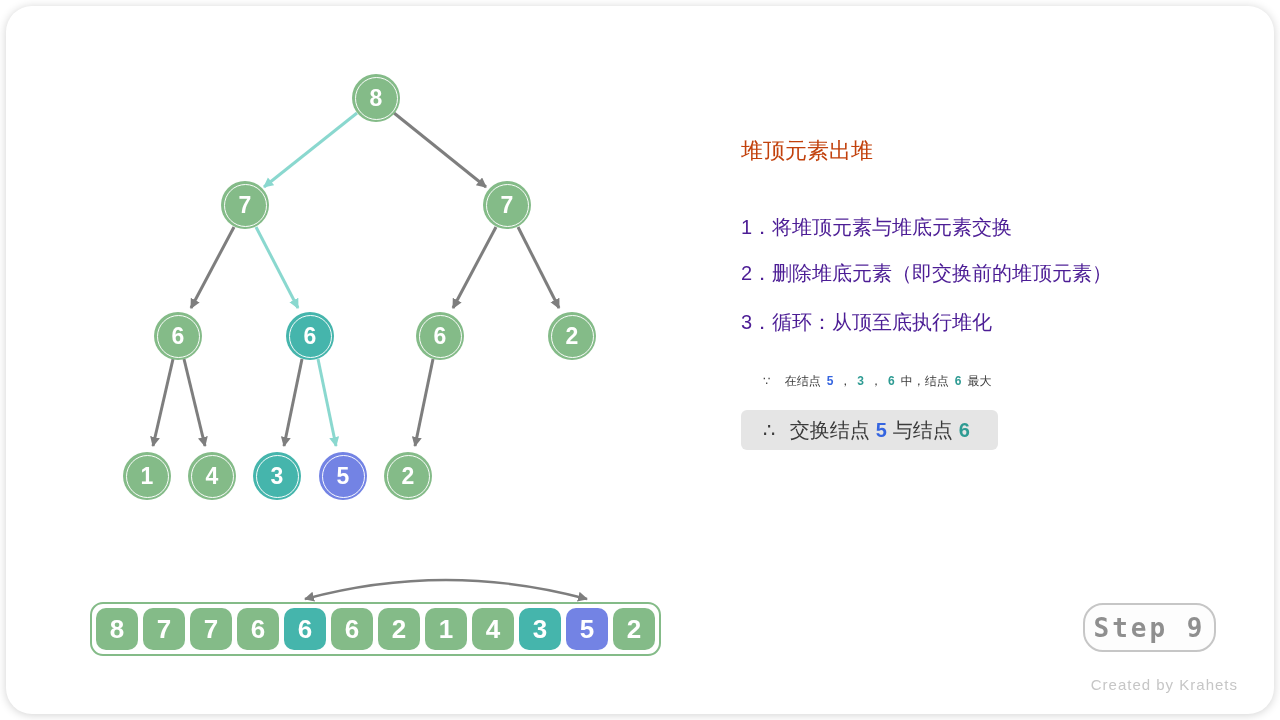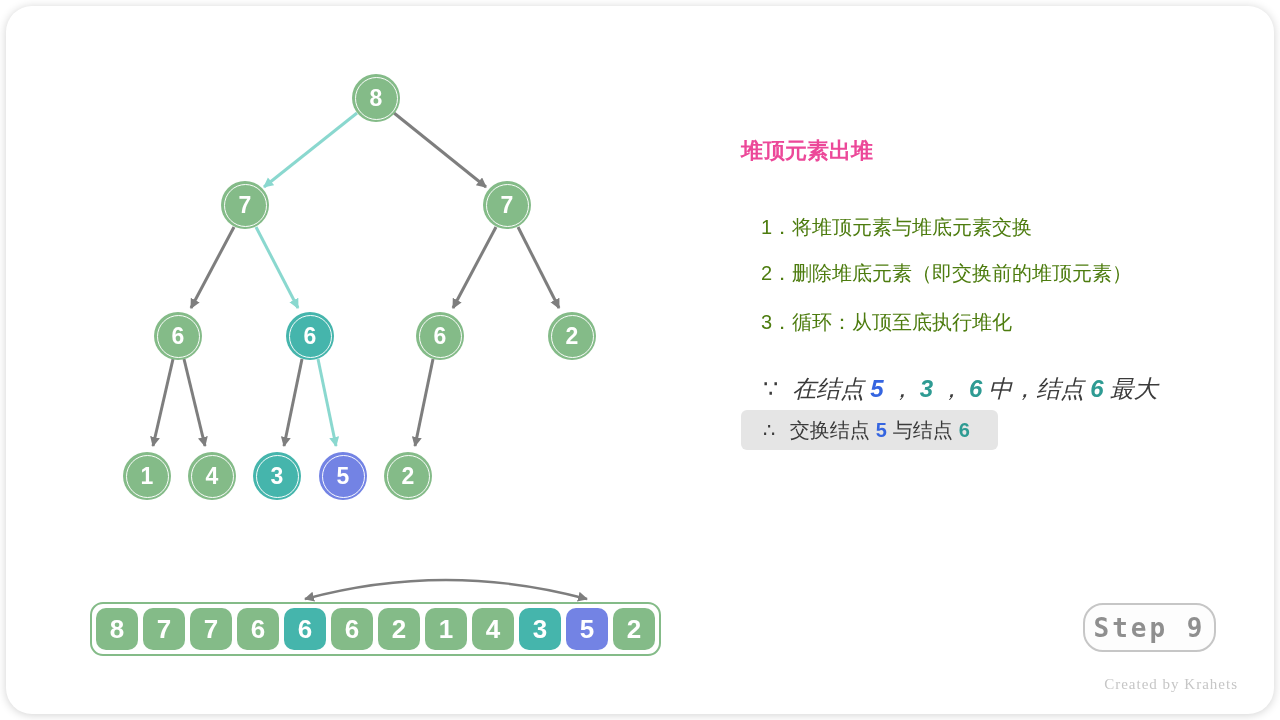--- a/index.html
+++ b/index.html
@@ -26,23 +26,23 @@
   .node::after {
     content: ""; position: absolute; inset: 2.5px;
     border: 1.6px solid rgba(255,255,255,0.95); border-radius: 50%;
   }
   .green { background: #84BB88; }
   .teal  { background: #45B5AC; }
   .blue  { background: #7383E4; }
 
   
   .panel-line { position: absolute; left: 741px; white-space: nowrap; }
-  .panel-title { top: 136px; font-size: 22px; font-weight: 700; color: #ec4899; }
-  .step-item { font-size: 20px; color: #4d7c0f; margin-left: 20px; }
-  .note-line { font-size: 24px; color: #3b3b3b; font-style: italic; }
+  .panel-title { top: 136px; font-size: 22px; font-weight: 400; color: #c2410c; }
+  .step-item { font-size: 20px; color: #4c1d95; }
+  .note-line { font-size: 12px; color: #3b3b3b; }
   .note-sym { margin-right: 14px; }
   .num { font-weight: 700; margin: 0 6px; }
   .num-blue { color: #3565E0; }
   .num-teal { color: #2E9B93; }
   .therefore-box {
     position: absolute; left: 741px; top: 410px; height: 40px;
     background: #E5E5E5; border-radius: 6px;
     display: flex; align-items: center; padding: 0 22px;
     font-size: 20px; white-space: nowrap;
   }
@@ -63,21 +63,21 @@
   .step-badge {
     position: absolute; left: 1083px; top: 603px; width: 133px; height: 49px;
     border: 2px solid #c6c6c6; border-radius: 20px; background: #fdfdfd;
     display: flex; align-items: center; justify-content: center;
     font-family: "DejaVu Sans Mono", "Liberation Mono", monospace;
     font-size: 26px; font-weight: 700; letter-spacing: 3px; color: #8f8f8f;
     box-sizing: border-box;
   }
   .watermark {
     position: absolute; right: 42px; top: 676px;
-    font-family: Liberation Serif, serif;
+    font-family: Liberation Sans, sans-serif;
     font-size: 15px; letter-spacing: 1px; color: #c6c6c6;
   }
 </style>
 </head>
 <body>
 
 <div class="card"></div>
 
 <svg class="overlay" width="1280" height="720" viewBox="0 0 1280 720">
   <defs>

